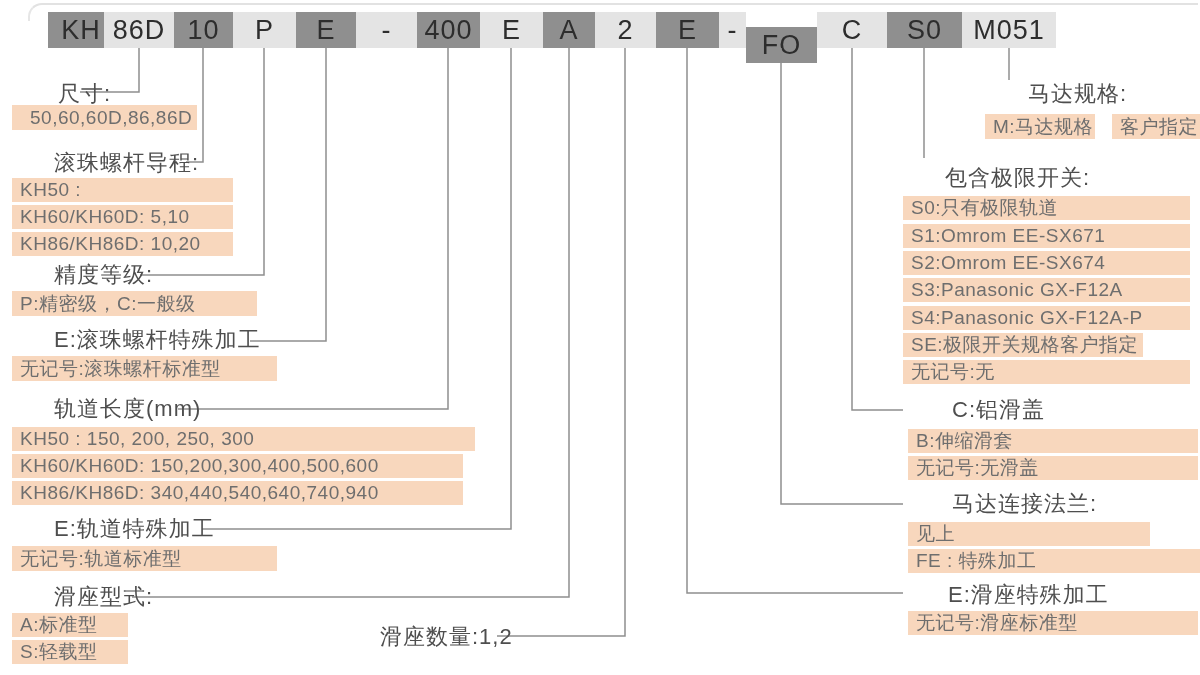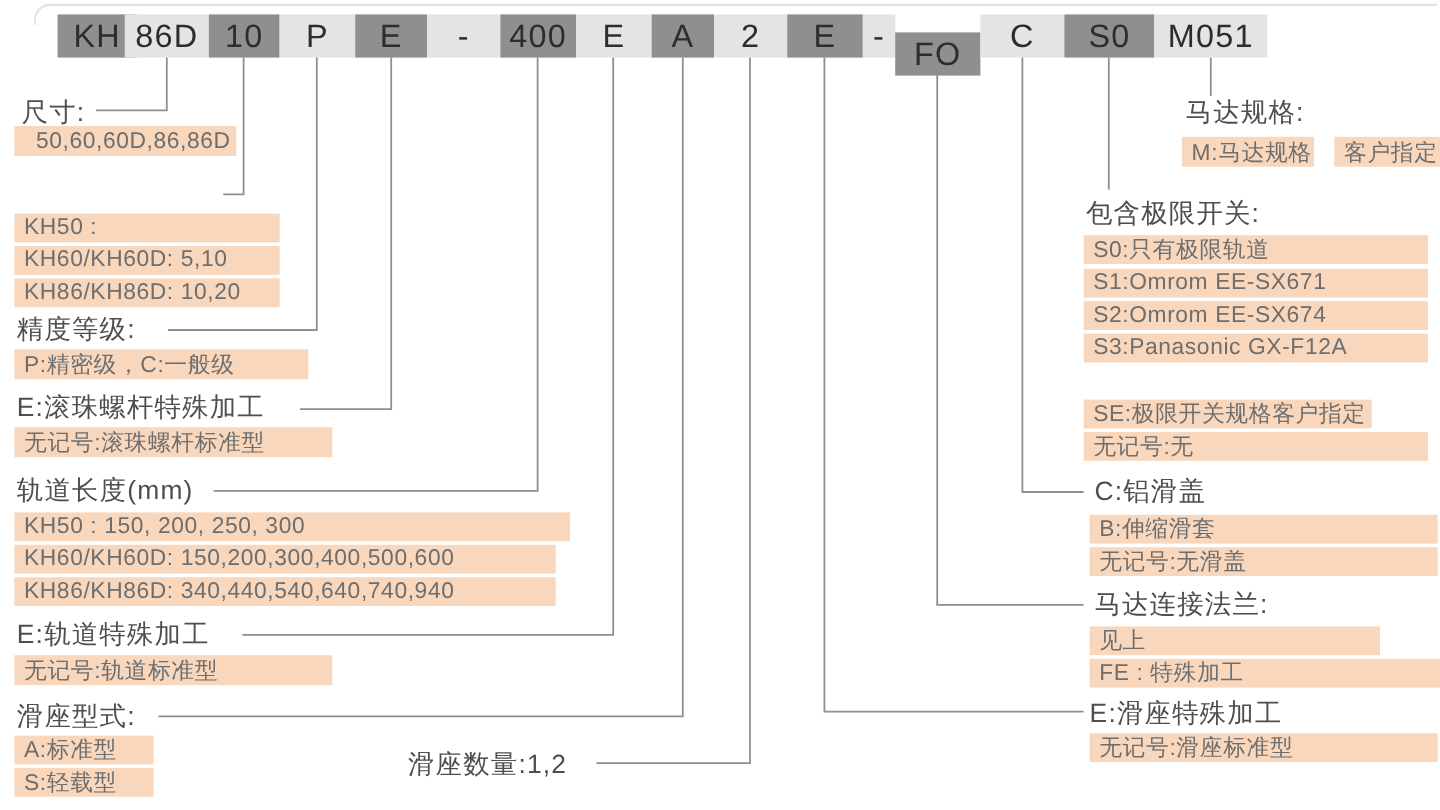--- a/index.html
+++ b/index.html
@@ -18,21 +18,21 @@
     font-size:27px;font-weight:500;color:#2d2d2d;letter-spacing:1px;
   }
   .seg.dark{background:#8f8f8f;}
   .seg.light{background:#e4e4e4;}
   
   .lines{position:absolute;left:0;top:0;width:1200px;height:675px;}
   .lines polyline{fill:none;stroke:#8f8f8f;stroke-width:1.5;}
   
   .lbl{
     position:absolute;font-size:22px;font-weight:500;color:#4e4e4e;
-    letter-spacing:1px;white-space:nowrap;line-height:1.1;
+    letter-spacing:1px;white-space:nowrap;line-height:1.1;margin-left:40px;
   }
   .row{
     position:absolute;background:#f8d7bd;color:#6e6e6e;font-size:19px;font-weight:500;
     letter-spacing:0.5px;white-space:nowrap;display:flex;align-items:center;
     padding:0 8px;box-sizing:border-box;height:25px;
   }
 </style>
 </head>
 <body>
 
@@ -69,20 +69,21 @@
     <polyline points="687,48 687,593 903,593"></polyline>
     <polyline points="781,48 781,504 903,504"></polyline>
     <polyline points="852,48 852,410 903,410"></polyline>
     <polyline points="924,48 924,158"></polyline>
     <polyline points="1009,48 1009,80"></polyline>
   </svg>
 
   <div class="lbl" style="left:18px;top:82px;">尺寸:</div>
   <div class="row" style="left:12px;top:105px;width:185px;padding-left:18px;">50,60,60D,86,86D</div>
 
+  <div class="lbl" style="left:14px;top:151px;">滚珠螺杆导程:</div>
   <div class="row" style="left:12px;top:178px;width:221px;height:24px;">KH50 :</div>
   <div class="row" style="left:12px;top:205px;width:221px;height:24px;">KH60/KH60D: 5,10</div>
   <div class="row" style="left:12px;top:232px;width:221px;height:24px;">KH86/KH86D: 10,20</div>
 
   <div class="lbl" style="left:14px;top:263px;">精度等级:</div>
   <div class="row" style="left:12px;top:291px;width:245px;">P:精密级，C:一般级</div>
 
   <div class="lbl" style="left:14px;top:328px;">E:滚珠螺杆特殊加工</div>
   <div class="row" style="left:12px;top:356px;width:265px;">无记号:滚珠螺杆标准型</div>
 
@@ -102,20 +103,21 @@
 
   <div class="lbl" style="left:988px;top:82px;">马达规格:</div>
   <div class="row" style="left:985px;top:114px;width:110px;">M:马达规格</div>
   <div class="row" style="left:1112px;top:114px;width:88px;">客户指定</div>
 
   <div class="lbl" style="left:905px;top:166px;">包含极限开关:</div>
   <div class="row" style="left:903px;top:196px;width:287px;height:24px;">S0:只有极限轨道</div>
   <div class="row" style="left:903px;top:224px;width:287px;height:24px;">S1:Omrom EE-SX671</div>
   <div class="row" style="left:903px;top:251px;width:287px;height:24px;">S2:Omrom EE-SX674</div>
   <div class="row" style="left:903px;top:278px;width:287px;height:24px;">S3:Panasonic GX-F12A</div>
+  <div class="row" style="left:903px;top:306px;width:287px;height:24px;">S4:Panasonic GX-F12A-P</div>
   <div class="row" style="left:903px;top:333px;width:240px;height:24px;">SE:极限开关规格客户指定</div>
   <div class="row" style="left:903px;top:360px;width:287px;height:24px;">无记号:无</div>
 
   <div class="lbl" style="left:912px;top:398px;">C:铝滑盖</div>
   <div class="row" style="left:908px;top:429px;width:290px;height:24px;">B:伸缩滑套</div>
   <div class="row" style="left:908px;top:456px;width:290px;height:24px;">无记号:无滑盖</div>
 
   <div class="lbl" style="left:912px;top:492px;">马达连接法兰:</div>
   <div class="row" style="left:908px;top:522px;width:242px;height:24px;">见上</div>
   <div class="row" style="left:908px;top:549px;width:316px;height:24px;">FE : 特殊加工</div>

